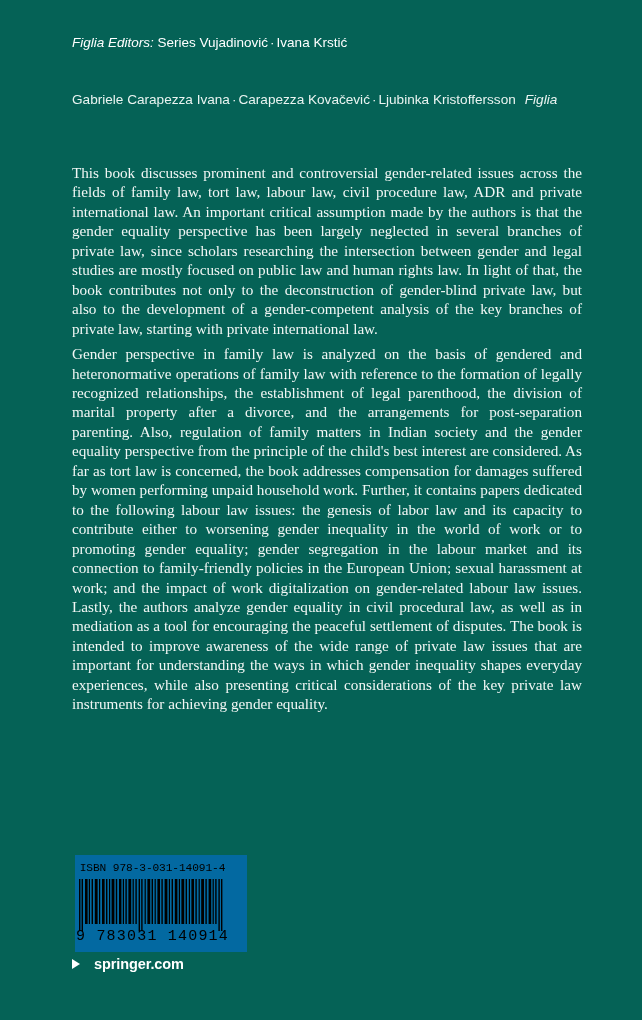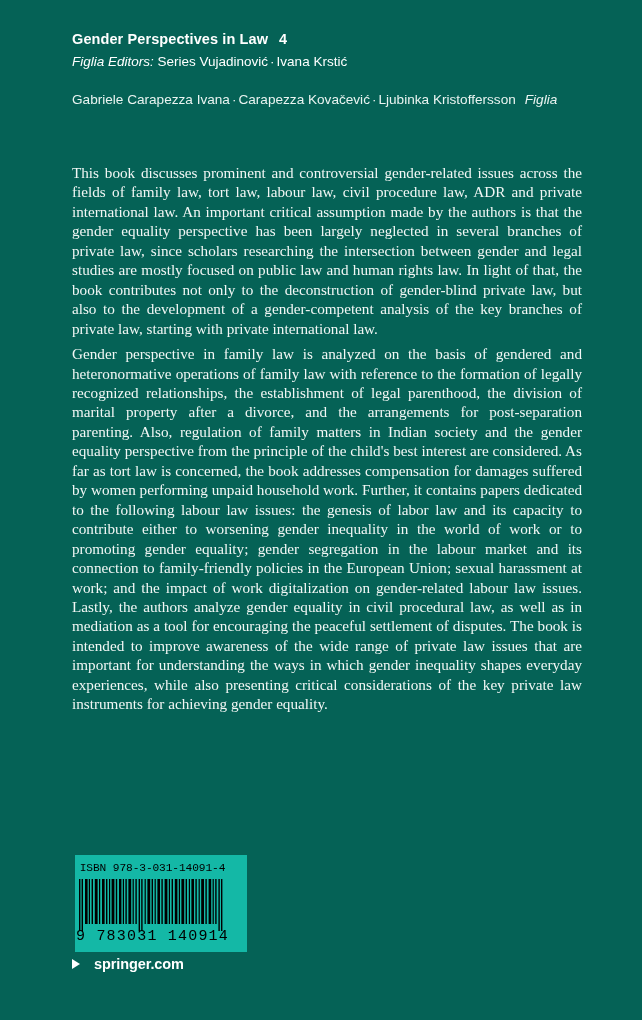--- a/index.html
+++ b/index.html
@@ -114,21 +114,21 @@
     margin-bottom: 0;
   }
 
   
   .barcode-panel {
     position: absolute;
     left: 75px;
     top: 855px;
     width: 172px;
     height: 97px;
-    background: #14b8a6;
+    background: #0369a1;
     box-sizing: border-box;
     padding: 6px 25px 4px 8px;
     display: flex;
     flex-direction: column;
     align-items: center;
   }
   .isbn-text {
     font-family: "Liberation Mono", "DejaVu Sans Mono", monospace;
     font-size: 11.2px;
     color: #000000;
@@ -179,23 +179,20 @@
     color: #ffffff;
     letter-spacing: -0.1px;
   }
 </style>
 </head>
 <body>
 
 <div class="cover">
 
   <div class="header">
-    <div class="series-line">
-      <span>Gender Perspectives in Law</span><span class="series-number">4</span>
-    </div>
     <div class="series-editors">
       <span class="label">Figlia Editors:</span>
       <span>Series Vujadinović</span><span class="sep">·</span><span>Ivana Krstić</span>
     </div>
   </div>
 
   <div class="editors-row">
     <span>Gabriele Carapezza Ivana</span><span class="sep">·</span><span>Carapezza Kovačević</span><span class="sep">·</span><span>Ljubinka Kristoffersson</span><span class="editors-label">Figlia</span>
   </div>
 

